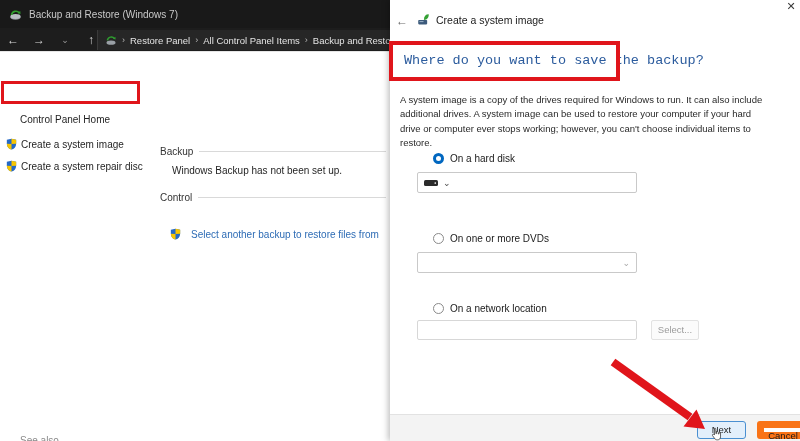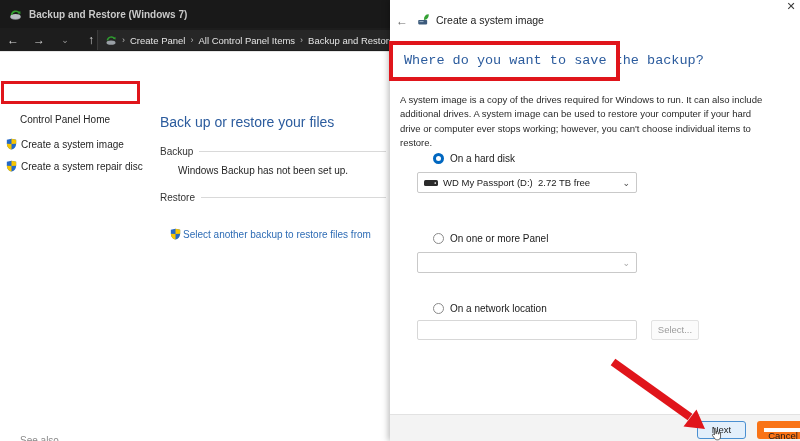--- a/index.html
+++ b/index.html
@@ -3,21 +3,21 @@
 <meta charset="utf-8">
 <style>
   * { margin:0; padding:0; box-sizing:border-box; }
   html,body { width:800px; height:441px; }
   body { font-family:"Liberation Sans", sans-serif; background:#fff; }
   .screen { position:relative; width:800px; height:441px; overflow:hidden; background:#fff; }
 
   
   .left-window { position:absolute; left:0; top:0; width:390px; height:441px; background:#fff; }
   .titlebar { position:absolute; left:0; top:0; width:390px; height:28px; background:#191919;
-              display:flex; align-items:center; padding-left:9px; gap:7px;font-weight:bold; }
+              display:flex; align-items:center; padding-left:9px; gap:7px; }
   .titlebar-text { color:#c9c9c9; font-size:10px; }
   .navbar { position:absolute; left:0; top:28px; width:390px; height:24px; background:#1d1d1d;
             display:flex; align-items:center; border-bottom:1px solid #e6e6e6; }
   .nav-btn { color:#d8d8d8; font-size:12px; width:26px; text-align:center; cursor:default; }
   .nav-btn.small { font-size:9px; color:#9a9a9a; }
   .addressbar { position:absolute; left:97px; top:30px; width:293px; height:20px; background:#262626;
                 border-left:1px solid #3a3a3a; display:flex; align-items:center; gap:5px;
                 padding-left:7px; overflow:hidden; white-space:nowrap; }
   .crumb { color:#e3e3e3; font-size:9.5px; }
   .crumb-sep { color:#b9b9b9; font-size:9px; }
@@ -25,21 +25,21 @@
   .pane { position:absolute; left:0; top:52px; width:390px; height:427px; background:#fff;
           border-bottom:1px solid #dadada; }
   .side-home { position:absolute; left:20px; top:62px; font-size:10px; color:#1f1f1f; }
   .task-item { position:absolute; left:6px; display:flex; align-items:center; gap:4px; }
   .task-item span.lbl { font-size:10px; color:#1f1f1f; }
   .main-title { position:absolute; left:160px; top:62px; font-size:14px; color:#2b5b9d; }
   .sect { position:absolute; left:160px; width:226px; display:flex; align-items:center; gap:6px; }
   .sect .lbl { font-size:10px; color:#333; }
   .sect .rule { flex:1; height:1px; background:#d9d9d9; }
   .status-line { position:absolute; left:172px; font-size:10px; color:#1f1f1f; }
-  .restore-link { position:absolute; left:170px; display:flex; align-items:center; gap:2px;
+  .restore-link { position:absolute; left:170px; display:flex; align-items:center; gap:10px;
                   font-size:10px; color:#2e6cb5; cursor:pointer; }
   .see-also { position:absolute; left:20px; top:383px; font-size:10px; color:#8a8a8a; }
 
   
   .dialog { position:absolute; left:390px; top:0; width:410px; height:441px; background:#fff;
             box-shadow:-2px 0 6px rgba(0,0,0,.25); }
   .dlg-close { position:absolute; left:392px; top:0px; font-size:11px; color:#3a3a3a; width:16px;
                height:16px; text-align:center; cursor:pointer; }
   .dlg-back { position:absolute; left:396px; top:14px; font-size:12px; color:#6a6a6a; cursor:pointer; }
   .dlg-head { position:absolute; left:417px; top:13px; display:flex; align-items:center; gap:6px; }
@@ -111,21 +111,21 @@
     </div>
     <div class="addressbar">
       <span class="icon">
         <svg width="12" height="12" viewBox="0 0 16 16">
             <ellipse cx="8" cy="11.5" rx="6" ry="2.8" fill="#9aa0a6"></ellipse>
             <path d="M3.2 8.6 A5.2 5.2 0 0 1 12.6 6.2" stroke="#2f9e2f" stroke-width="2" fill="none"></path>
             <path d="M13.8 3.6 l0.4 3.8 -3.6-1.2 z" fill="#2f9e2f"></path>
           </svg>
       </span>
       <span class="crumb-sep">›</span>
-      <span class="crumb">Create Panel</span>
+      <span class="crumb">Restore Panel</span>
       <span class="crumb-sep">›</span>
       <span class="crumb">All Control Panel Items</span>
       <span class="crumb-sep">›</span>
       <span class="crumb">Backup and Restore (W</span>
     </div>
 
     <div class="pane">
       <div class="side-home">Control Panel Home</div>
 
       <div class="task-item" style="top:86px;">
@@ -143,30 +143,29 @@
         <span class="icon">
           <svg width="11" height="12" viewBox="0 0 16 18">
               <path d="M8 1 L15 2.8 V8.5 C15 13.4 11.6 16.3 8 17.4 C4.4 16.3 1 13.4 1 8.5 V2.8 Z" fill="#2569c6"></path>
               <path d="M8 1 L15 2.8 V8.5 L8 9 Z" fill="#f7c500"></path>
               <path d="M8 9 L1 8.5 C1 13.4 4.4 16.3 8 17.4 Z" fill="#f7c500"></path>
             </svg>
         </span>
         <span class="lbl">Create a system repair disc</span>
       </div>
 
-      <div class="main-title">Back up or restore your files</div>
 
       <div class="sect" style="top:94px;">
         <span class="lbl">Backup</span>
         <span class="rule"></span>
       </div>
-      <div class="status-line" style="top:113px;margin-left:6px;">Windows Backup has not been set up.</div>
+      <div class="status-line" style="top:113px;">Windows Backup has not been set up.</div>
 
       <div class="sect" style="top:140px;">
-        <span class="lbl">Restore</span>
+        <span class="lbl">Control</span>
         <span class="rule"></span>
       </div>
 
       <div class="restore-link" style="top:176px;">
         <span class="icon">
           <svg width="11" height="12" viewBox="0 0 16 18">
               <path d="M8 1 L15 2.8 V8.5 C15 13.4 11.6 16.3 8 17.4 C4.4 16.3 1 13.4 1 8.5 V2.8 Z" fill="#2569c6"></path>
               <path d="M8 1 L15 2.8 V8.5 L8 9 Z" fill="#f7c500"></path>
               <path d="M8 9 L1 8.5 C1 13.4 4.4 16.3 8 17.4 Z" fill="#f7c500"></path>
             </svg>
@@ -201,27 +200,26 @@
     <span class="radio on"></span>
     <span class="radio-lbl">On a hard disk</span>
   </div>
   <div class="dropdown" style="top:172px;">
     <span class="icon">
       <svg width="14" height="8" viewBox="0 0 18 10">
           <rect x="0" y="1" width="18" height="8" rx="2" fill="#2b2b2b"></rect>
           <circle cx="14.5" cy="5" r="1.1" fill="#ffffff"></circle>
         </svg>
     </span>
-    <span class="dtext">WD My Passport (D:)  2.72 TB free</span>
     <span class="chev">⌄</span>
   </div>
 
   <div class="radio-row" style="left:397px; top:233px;">
     <span class="radio off"></span>
-    <span class="radio-lbl">On one or more Panel</span>
+    <span class="radio-lbl">On one or more DVDs</span>
   </div>
   <div class="dropdown" style="top:252px;">
     <span class="dtext"></span>
     <span class="chev dim">⌄</span>
   </div>
 
   <div class="radio-row" style="left:397px; top:303px;justify-content:space-between;">
     <span class="radio off"></span>
     <span class="radio-lbl">On a network location</span>
   </div>

